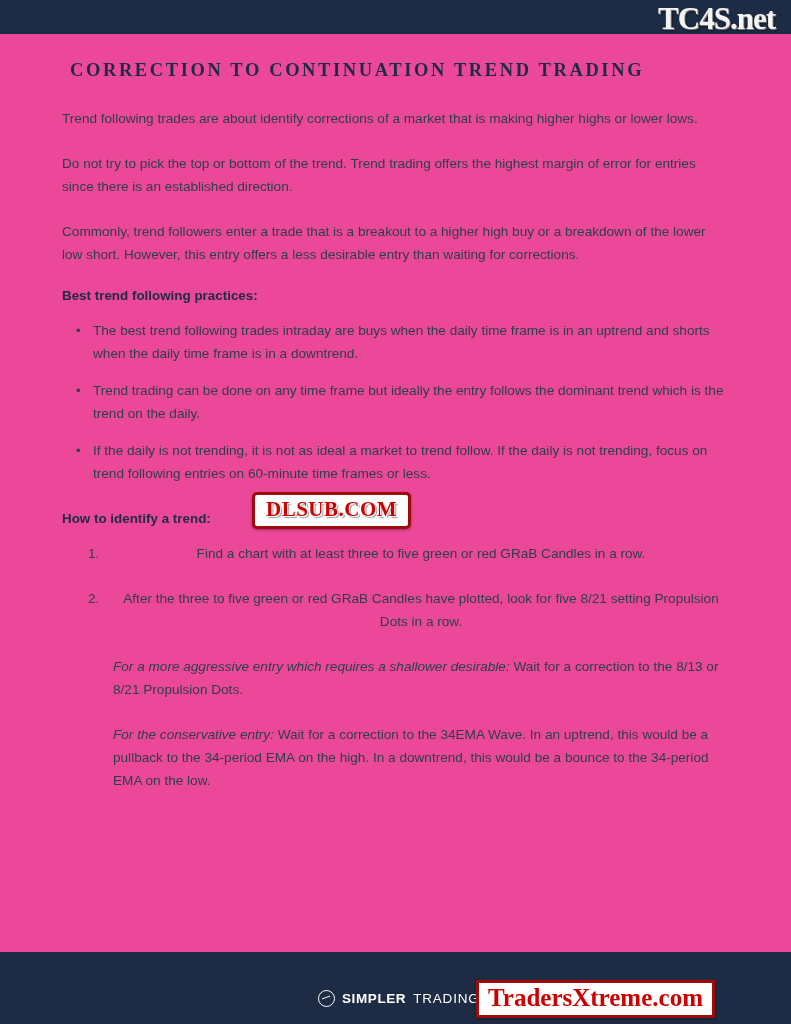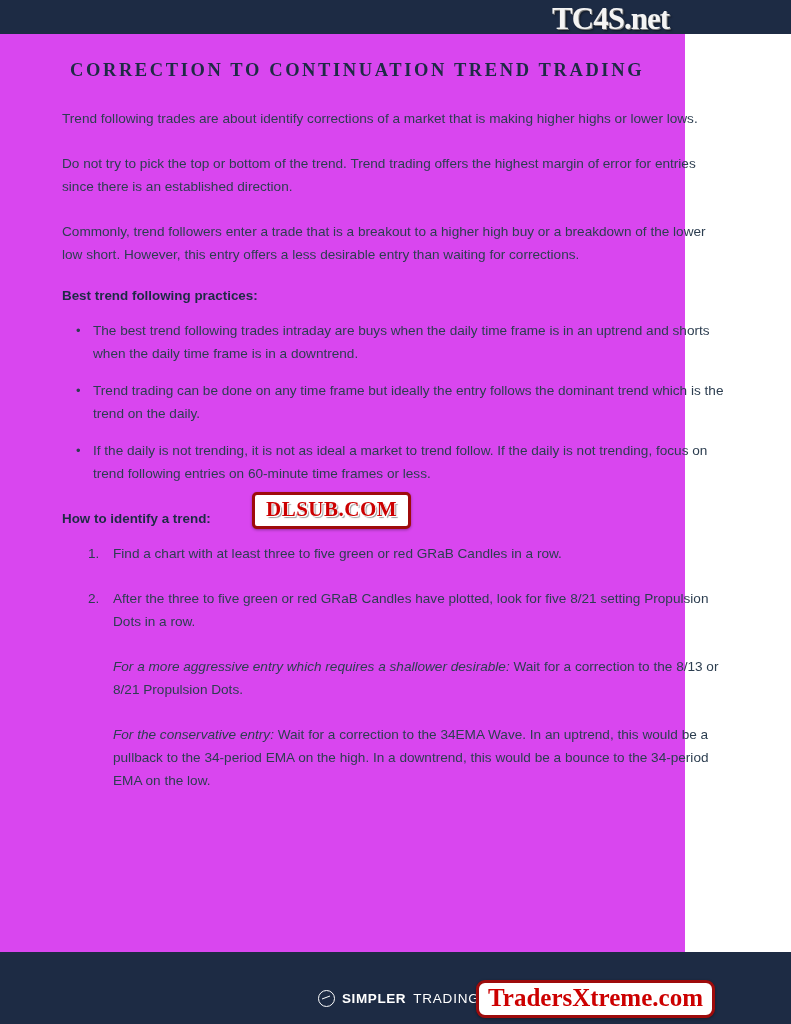--- a/index.html
+++ b/index.html
@@ -9,23 +9,23 @@
   body {
     width: 791px;
     height: 1024px;
     background: #ffffff;
     font-family: "Liberation Sans", sans-serif;
     overflow: hidden;
     position: relative;
   }
   .page {
     position: relative;
-    width: 685px;
+    width: 791px;
     height: 1024px;
-    background: #d946ef;
+    background: #ec4899;
     box-sizing: border-box;
   }
   .top-bar {
     position: absolute;
     top: 0;
     left: 0;
     width: 791px;
     height: 34px;
     background: #1d2b44;
   }
@@ -97,20 +97,21 @@
   }
   ol.numbers > li {
     position: relative;
     font-size: 13.6px;
     line-height: 23px;
     color: #2c3e50;
     padding-left: 51px;
     margin-bottom: 22px;
     max-width: 700px;
     counter-increment: steps;
+    text-align: center;
   }
   ol.numbers > li:before {
     content: counter(steps) ".";
     position: absolute;
     left: 26px;
     top: 0;
     color: #2c3e50;
   }
   .sub-para {
     font-size: 13.6px;
@@ -195,21 +196,21 @@
   .watermark-txtreme {
     position: absolute;
     left: 476px;
     top: 980px;
     font-family: "Liberation Serif", serif;
     font-weight: bold;
     font-size: 25px;
     color: #cc0000;
     background: #ffffff;
     border: 3px solid #9e0b0b;
-    border-radius: 9px;
+    border-radius: 0;
     padding: 1px 9px 3px 9px;
     text-shadow: 1px 1px 0 #ffffff;
     box-shadow: 0 1px 3px rgba(0,0,0,0.35);
     user-select: none;
   }
 </style>
 </head>
 <body>
 
 <div class="page">

